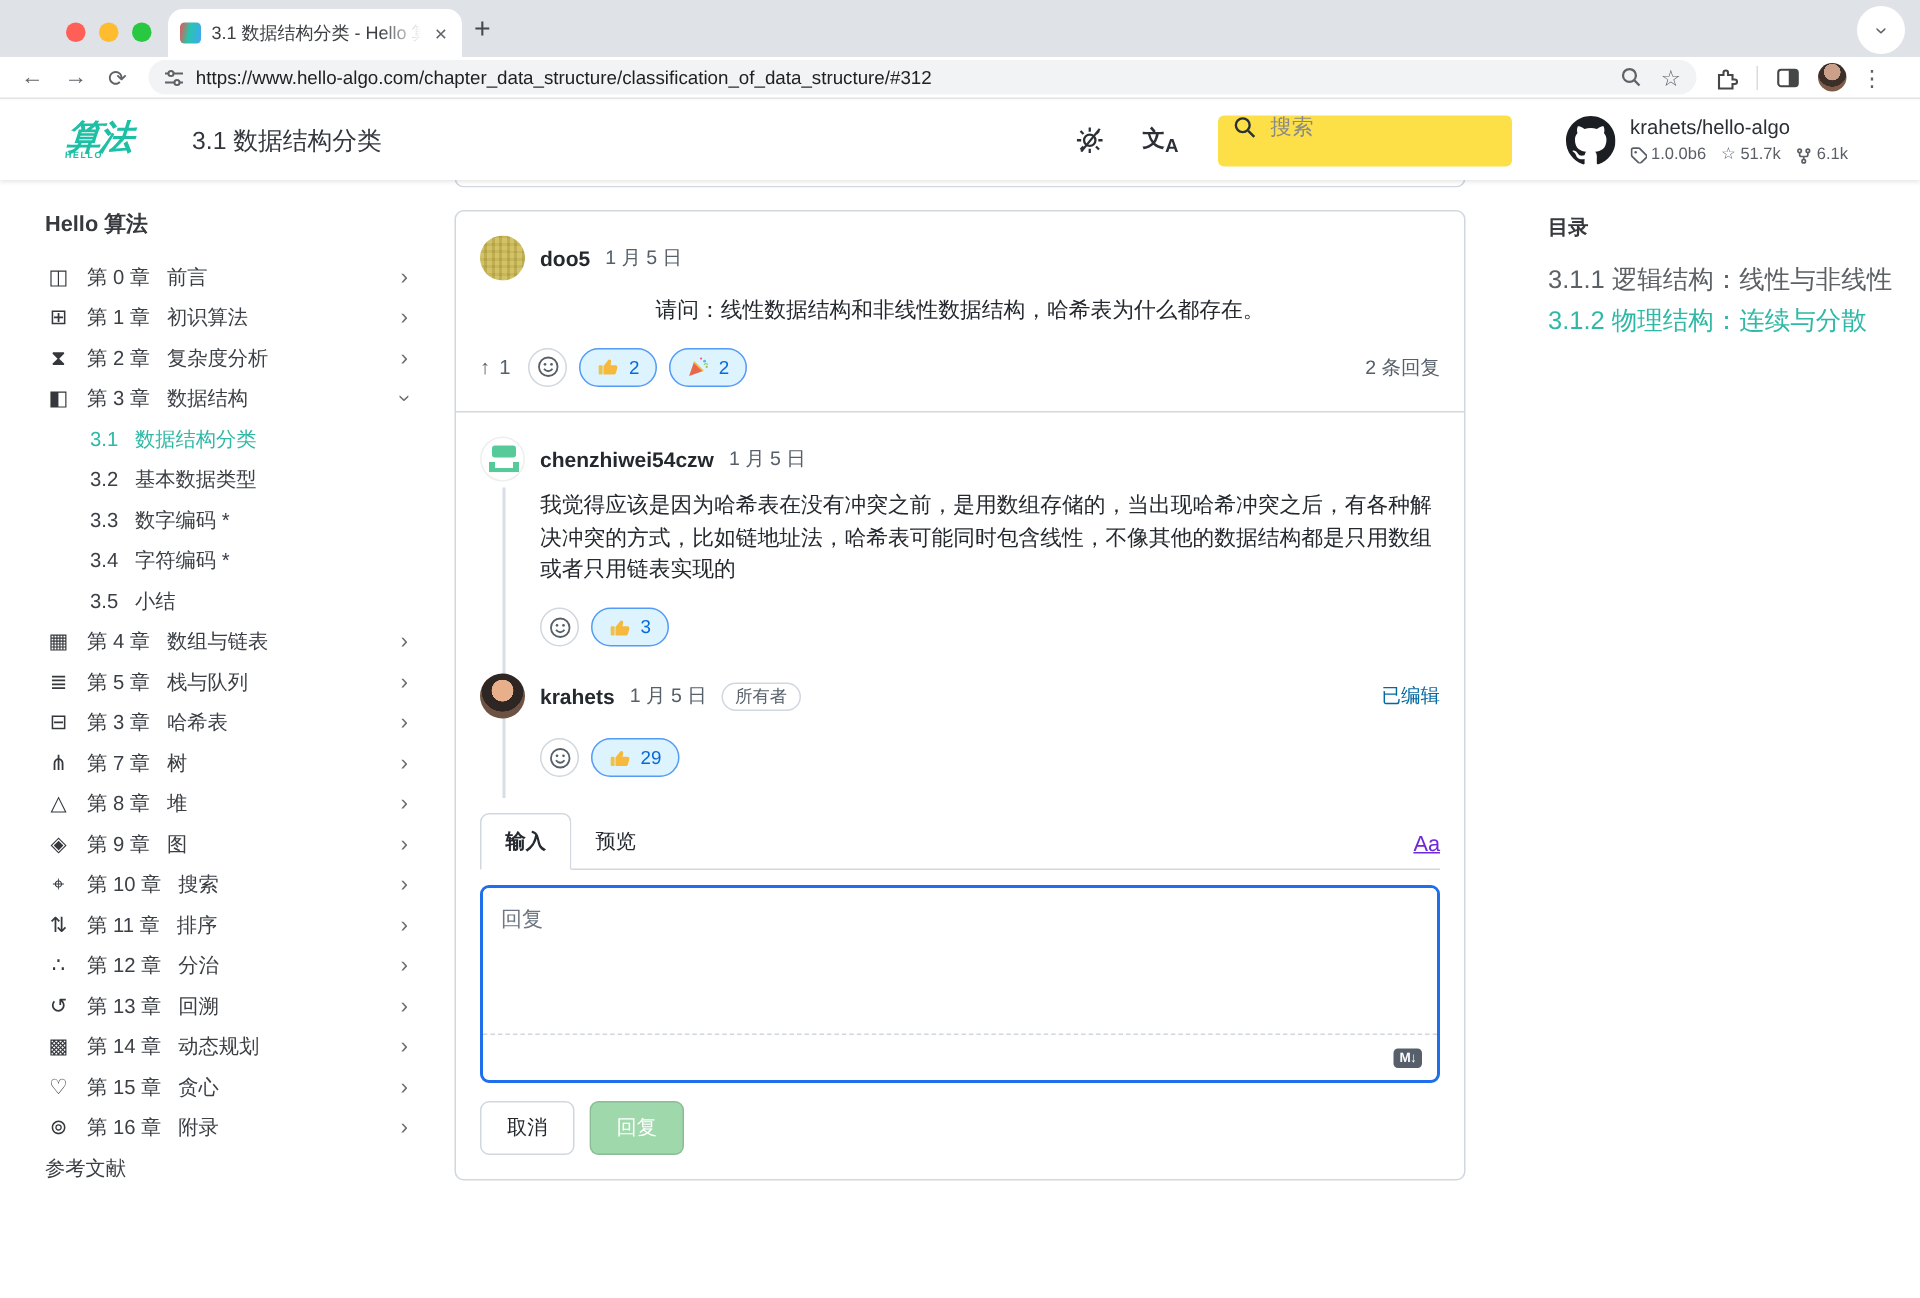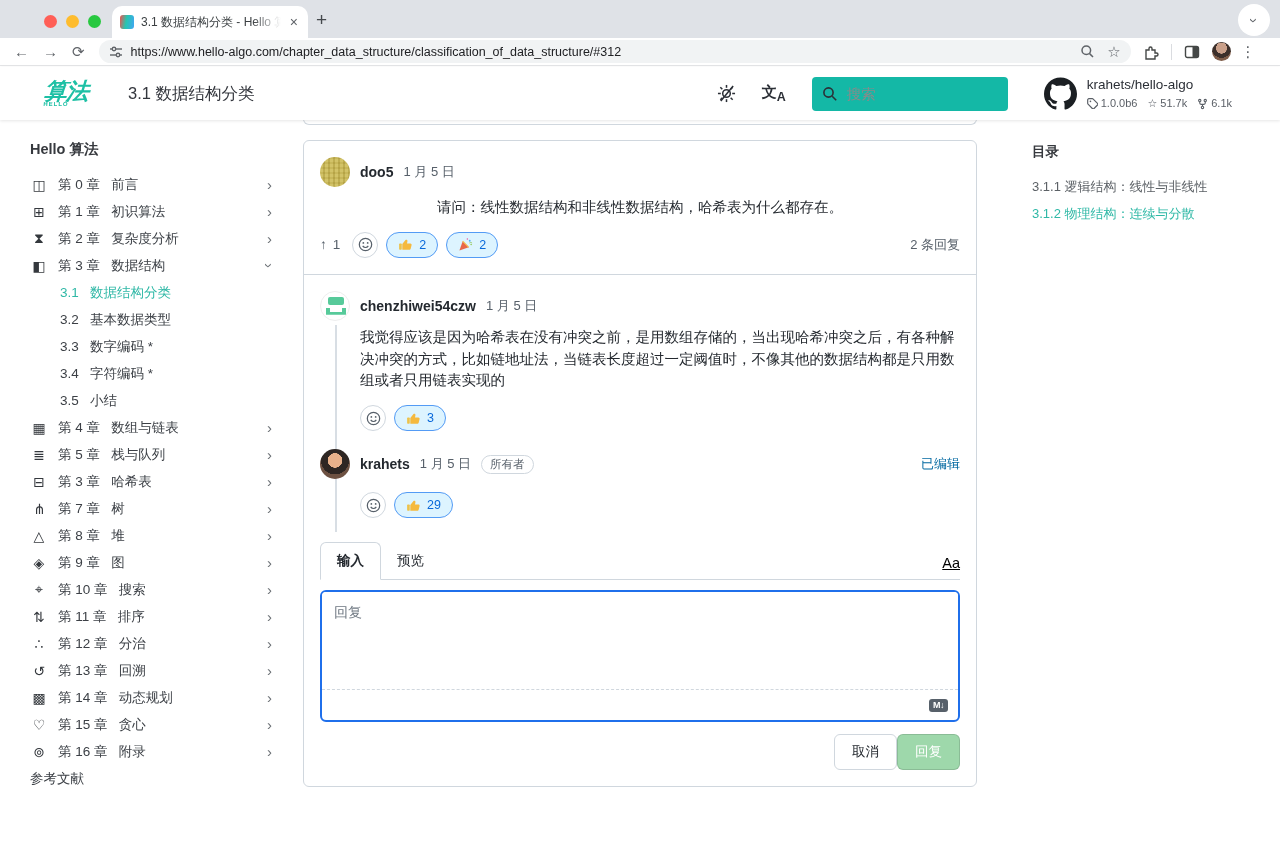--- a/index.html
+++ b/index.html
@@ -38,22 +38,22 @@
   
   .site-header { position:absolute; left:0; top:67px; width:1280px; height:53px; background:#fff;
     box-shadow:0 1px 3px rgba(0,0,0,.1); z-index:5; display:flex; align-items:center; }
   .logo { margin-left:44px; font-size:23px; font-weight:bold; font-style:italic; color:#1ec0a5;
     letter-spacing:-1px; transform:skewX(-4deg); line-height:1; }
   .logo small { display:block; font-size:6px; letter-spacing:1px; margin-top:-2px; font-style:normal; }
   .page-head-title { margin-left:40px; font-size:16.5px; color:#33363d; }
   .hdr-right { margin-left:auto; display:flex; align-items:center; }
   .hdr-ic { color:#2b2f36; margin-right:26px; font-size:16px; }
   .translate { font-weight:bold; font-size:15px; }
-  .searchbox { width:196px; height:34px; background:#14b8a6; border-radius:4px; display:flex;
-    align-items:center; padding:0 10px; gap:9px; }
+  .searchbox { width:196px; height:34px; background:#fde047; border-radius:4px; display:flex;
+    align-items:flex-start; padding:0 10px; gap:9px; }
   .searchbox input { border:none; outline:none; background:transparent; font-size:14.5px; width:130px;
     font-family:inherit; color:#333; }
   .searchbox input::placeholder { color:#8a8a8a; }
   .repo { display:flex; align-items:center; gap:10px; margin-left:36px; margin-right:48px; }
   .repo-txt { font-size:13.5px; color:#2b2f36; line-height:1.5; }
   .repo-stats { font-size:11px; color:#5a5f66; display:flex; gap:10px; align-items:center; }
   .repo-stats span { display:flex; align-items:center; gap:3px; }
 
   
   .sidebar { position:absolute; left:30px; top:140px; width:250px; }
@@ -62,21 +62,21 @@
   .sicon { width:18px; font-size:14px; color:#34383d; margin-right:10px; text-align:center; }
   .slabel { flex:1; white-space:pre; }
   .chev { color:#6b7075; font-size:15px; margin-right:8px; display:inline-block; }
   .chev.down { transform:rotate(90deg); }
   .ssub { height:27px; line-height:27px; padding-left:30px; font-size:13.5px; color:#3c4046; cursor:pointer; white-space:pre; }
   .ssub.active { color:#2fb8a6; }
   .side-foot { height:27px; line-height:27px; font-size:13.5px; color:#3c4046; cursor:pointer; }
 
   .toc { position:absolute; left:1020px; top:143px; width:240px;margin-left:12px; }
   .toc-title { font-size:13.5px; font-weight:bold; color:#36393e; margin-bottom:12px; }
-  .toc-item { font-size:13px; color:#5c6166; line-height:27px; cursor:pointer; white-space:nowrap; }
+  .toc-item { font-size:17px; color:#5c6166; line-height:27px; cursor:pointer; white-space:nowrap; }
   .toc-item.active { color:#2fb8a6; }
 
   
   .main-col { position:absolute; left:303px; top:0; width:674px; }
   .prev-cut { position:absolute; left:0; top:108px; width:674px; height:17px; background:#fff;
     border:1px solid #d0d7de; border-top:none; border-radius:0 0 6px 6px; }
   .prev-cut::before { content:""; position:absolute; left:7px; right:7px; top:2px; height:8px;
     background:#f6f8fa; border-radius:0 0 4px 4px; }
   .thread { position:absolute; left:0; top:140px; width:674px; background:#fff;
     border:1px solid #d0d7de; border-radius:6px; }
@@ -109,29 +109,29 @@
   .reply { position:relative; margin-bottom:18px; }
   .reply .c-body, .reply .react-row { margin-left:40px; }
   .reply .c-body { margin-top:6px; }
 
   
   .editor-wrap { padding:0 16px 16px; }
   .ed-tabs { display:flex; align-items:flex-end; border-bottom:1px solid #d0d7de; margin-top:4px; position:relative; }
   .ed-tab { font-size:13.5px; color:#24292f; padding:9px 16px; cursor:pointer; }
   .ed-tab.active { background:#fff; border:1px solid #d0d7de; border-bottom:1px solid #fff;
     border-radius:6px 6px 0 0; margin-bottom:-1px; font-weight:bold; }
-  .ed-format { margin-left:auto; font-size:14.5px; color:#000000; padding-bottom:8px;text-decoration:underline; }
+  .ed-format { margin-left:auto; font-size:14.5px; color:#6d28d9; padding-bottom:8px;text-decoration:underline; }
   .editor-box { margin-top:10px; border:2px solid #1f6feb; border-radius:6px; overflow:hidden; background:#fff; }
   .editor-box textarea { display:block; width:100%; height:98px; border:none; outline:none; resize:none;
     font-family:inherit; font-size:14px; padding:12px; color:#24292f; border-bottom:1px dashed #d0d7de; }
   .editor-box textarea::placeholder { color:#6e7781; }
   .ed-foot { height:30px; display:flex; align-items:center; justify-content:flex-end; padding:0 10px; }
   .md-ic { background:#57606a; color:#fff; font-size:9px; font-weight:bold; border-radius:3px;
     padding:2px 4px; line-height:1; letter-spacing:-0.5px; }
-  .ed-buttons { display:flex; justify-content:flex-end; margin-top:12px; }
+  .ed-buttons { display:flex; gap:10px; margin-top:12px; }
   .btn { font-size:13.5px; padding:8px 17px; border-radius:6px; border:1px solid #d0d7de; background:#fff;
     color:#24292f; cursor:pointer; font-family:inherit; }
   .btn-primary { background:#9ed8ab; border-color:rgba(27,31,36,.15); color:#fff; }
 
   .emoji-svg { width:15px; height:15px; display:block; }
 </style>
 </head>
 <body>
 
 <div class="tabbar">
@@ -423,21 +423,21 @@
 
     <div class="replies">
       <div class="reply-line"></div>
 
       <div class="reply">
         <div class="c-head">
           <span class="avatar av-chen"></span>
           <span class="c-author">chenzhiwei54czw</span>
           <span class="c-date">1 月 5 日</span>
         </div>
-        <div class="c-body">我觉得应该是因为哈希表在没有冲突之前，是用数组存储的，当出现哈希冲突之后，有各种解决冲突的方式，比如链地址法，当链表长度超过一定阈值时，不像其他的数据结构都是只用数组或者只用链表实现的</div>
+        <div class="c-body">我觉得应该是因为哈希表在没有冲突之前，是用数组存储的，当出现哈希冲突之后，有各种解决冲突的方式，比如链地址法，哈希表可能同时包含线性，不像其他的数据结构都是只用数组或者只用链表实现的</div>
         <div class="react-row">
           <span class="smile-btn">
             <svg class="mini" width="15" height="15" viewBox="0 0 16 16">
                 <g fill="none" stroke="#57606a" stroke-width="1.3">
                   <circle cx="8" cy="8" r="6.6"></circle>
                   <path d="M5 9.4c.8 1.2 1.9 1.8 3 1.8s2.2-.6 3-1.8"></path>
                 </g>
                 <circle cx="5.7" cy="6.3" r=".95" fill="#57606a"></circle>
                 <circle cx="10.3" cy="6.3" r=".95" fill="#57606a"></circle>
               </svg>

